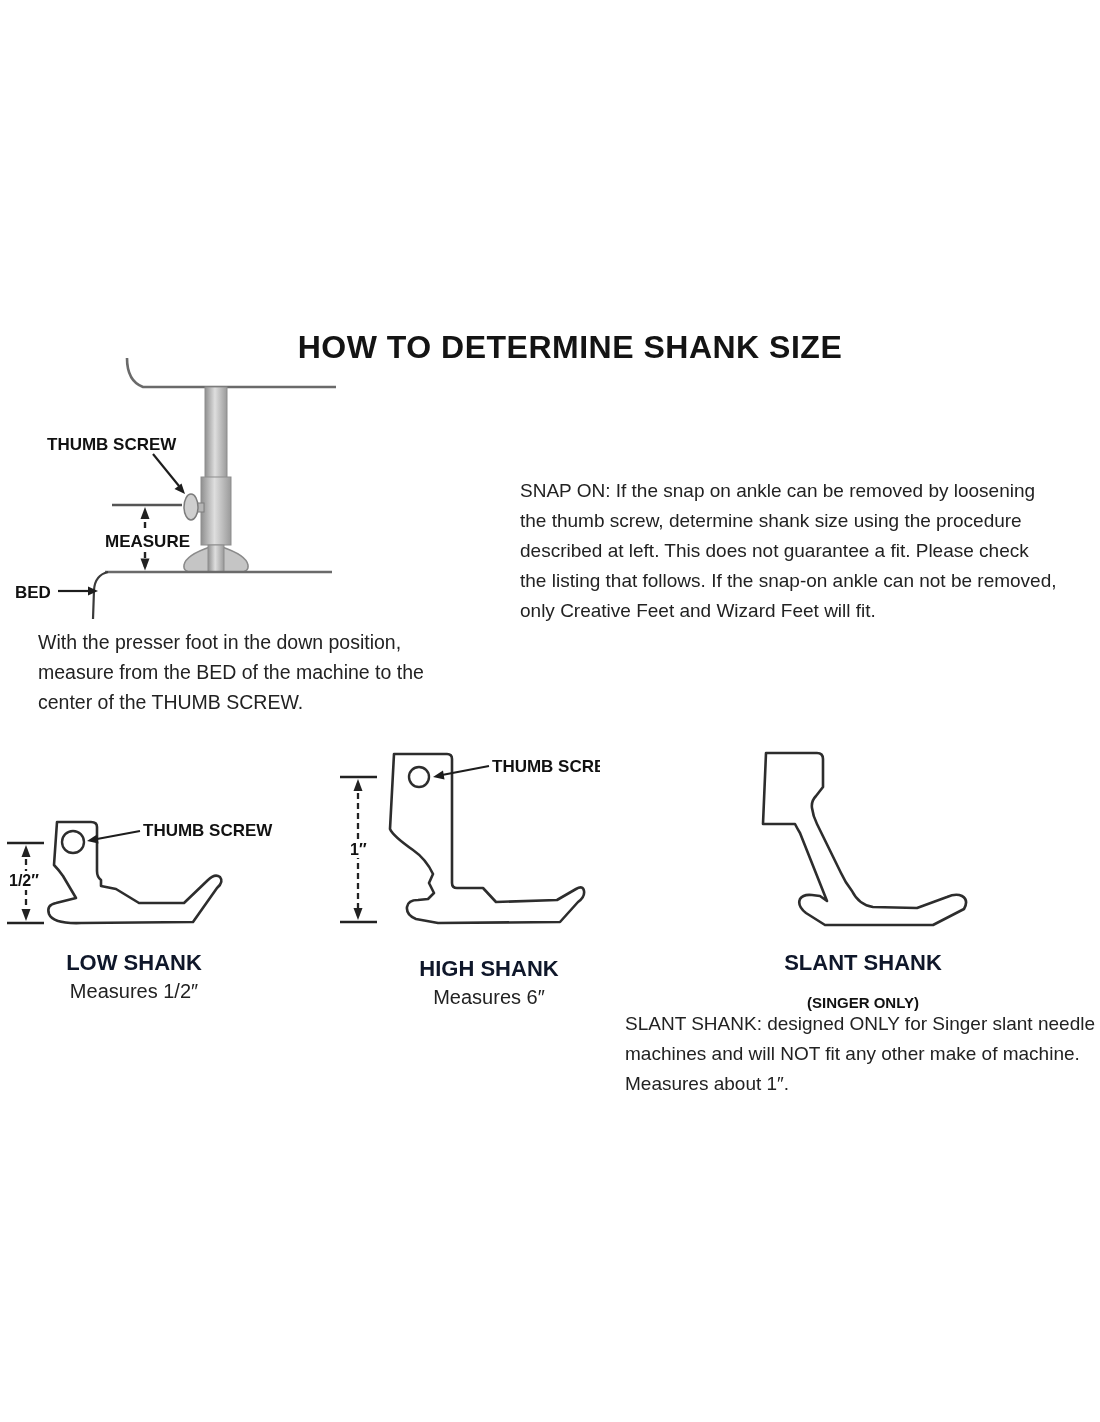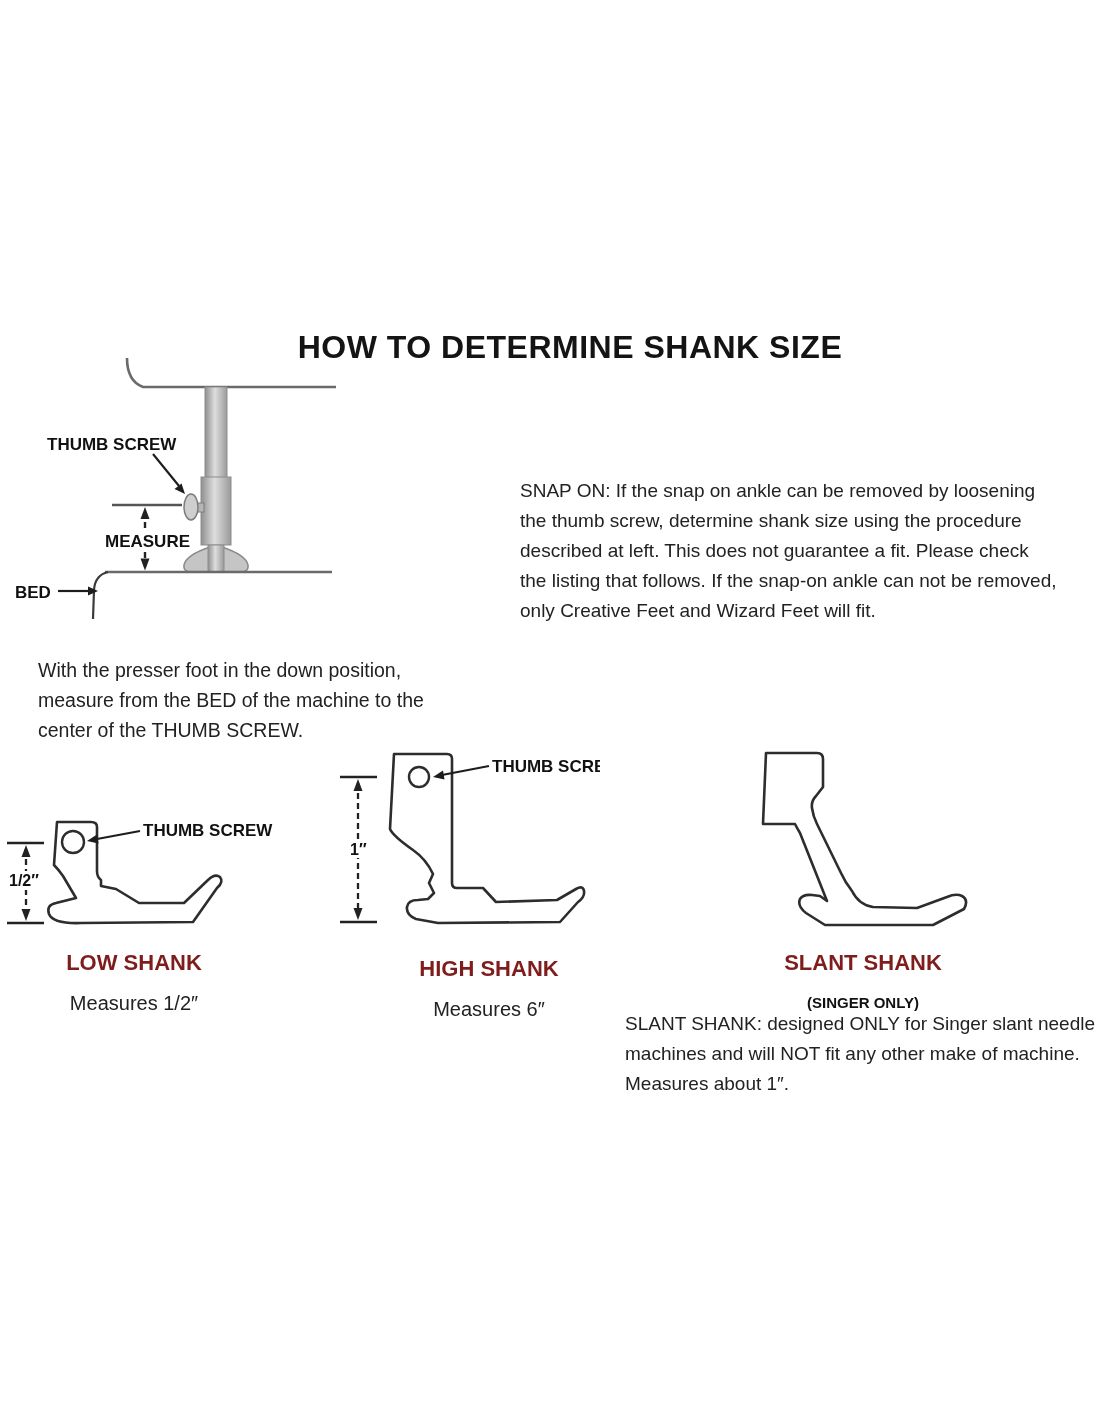--- a/index.html
+++ b/index.html
@@ -7,25 +7,25 @@
     position:relative;width:1100px;height:1290px;background:#fff;
     font-family:"Liberation Sans","DejaVu Sans",sans-serif;color:#1c1c1c;overflow:hidden;
   }
   .abs{position:absolute;}
   #title{
     left:280px;top:329px;width:580px;text-align:center;
     font-size:32px;font-weight:bold;letter-spacing:.5px;color:#141414;
   }
   .para{font-size:19px;line-height:30px;color:#222;white-space:pre-line;}
   #snap-on-note{left:520px;top:476px;width:600px;}
-  #measure-caption{left:38px;top:627px;width:430px;font-size:19.5px;margin-top:28px;}
+  #measure-caption{left:38px;top:627px;width:430px;font-size:19.5px;}
   #slant-note{left:625px;top:1009px;width:480px;}
   .shank-label{width:200px;text-align:center;}
-  .shank-name{font-size:22px;font-weight:bold;color:#7f1d1d;line-height:25px;}
-  .shank-measures{font-size:20px;color:#222;line-height:24px;margin-top:16px;}
+  .shank-name{font-size:22px;font-weight:bold;color:#0f172a;line-height:25px;}
+  .shank-measures{font-size:20px;color:#222;line-height:24px;margin-top:4px;}
   .shank-subtitle{font-size:15px;font-weight:bold;color:#111;line-height:19px;margin-top:18px;}
   svg{display:block;}
   svg text{font-family:"Liberation Sans","DejaVu Sans",sans-serif;fill:#111;}
   .svg-label{font-size:17px;font-weight:bold;}
   .svg-dim{font-size:16px;font-weight:bold;}
 </style>
 </head>
 <body>
 
 <div id="page">

